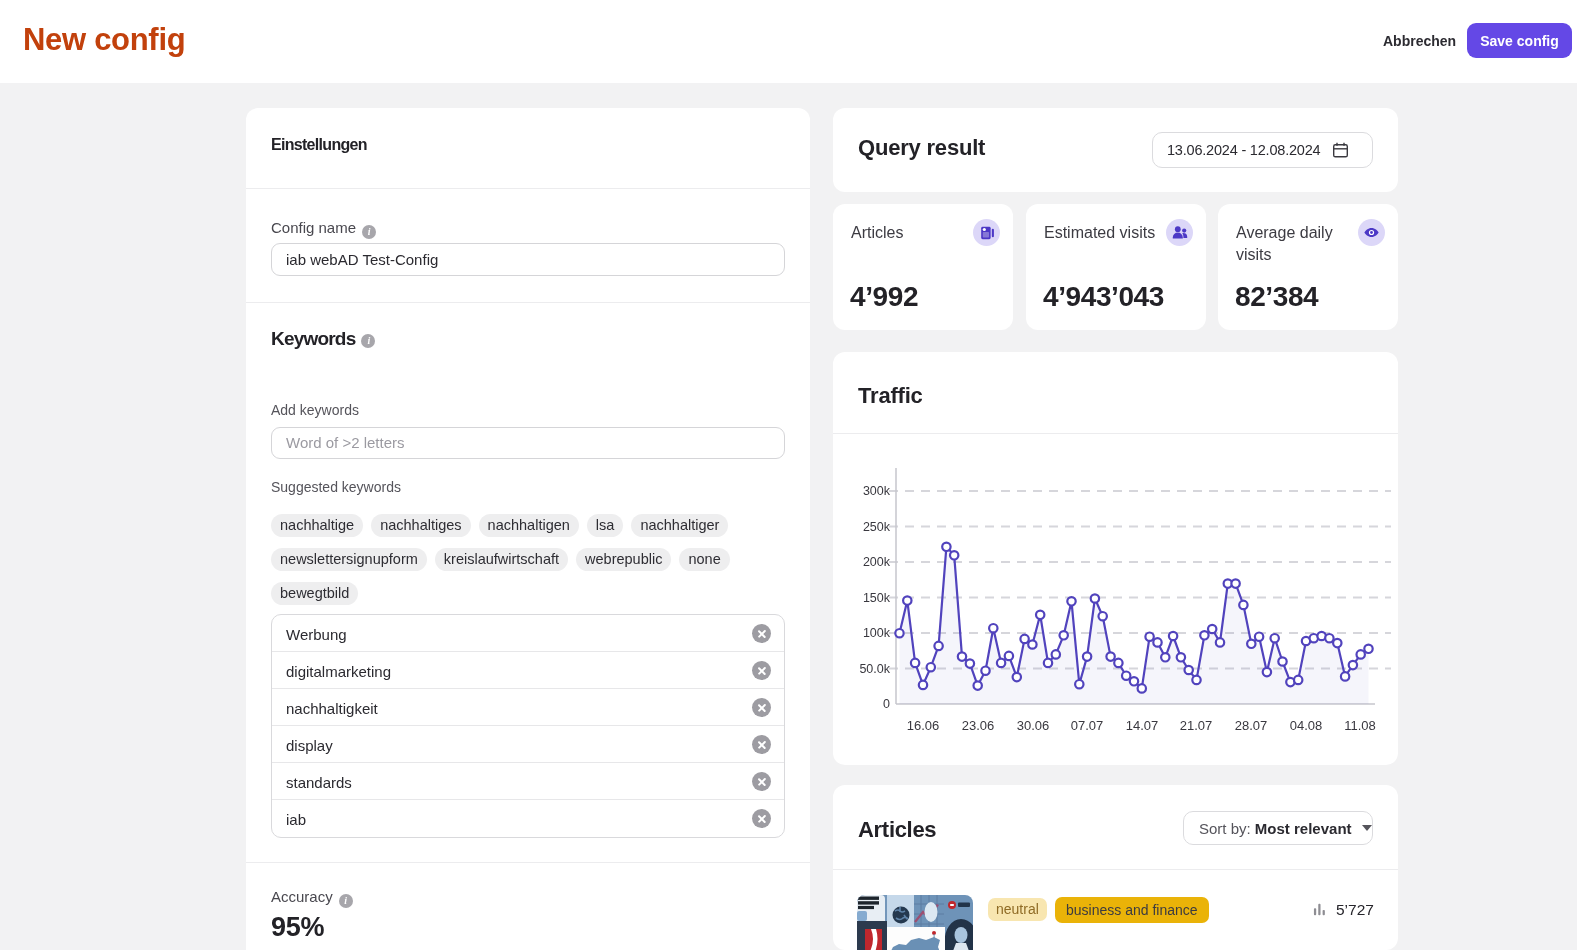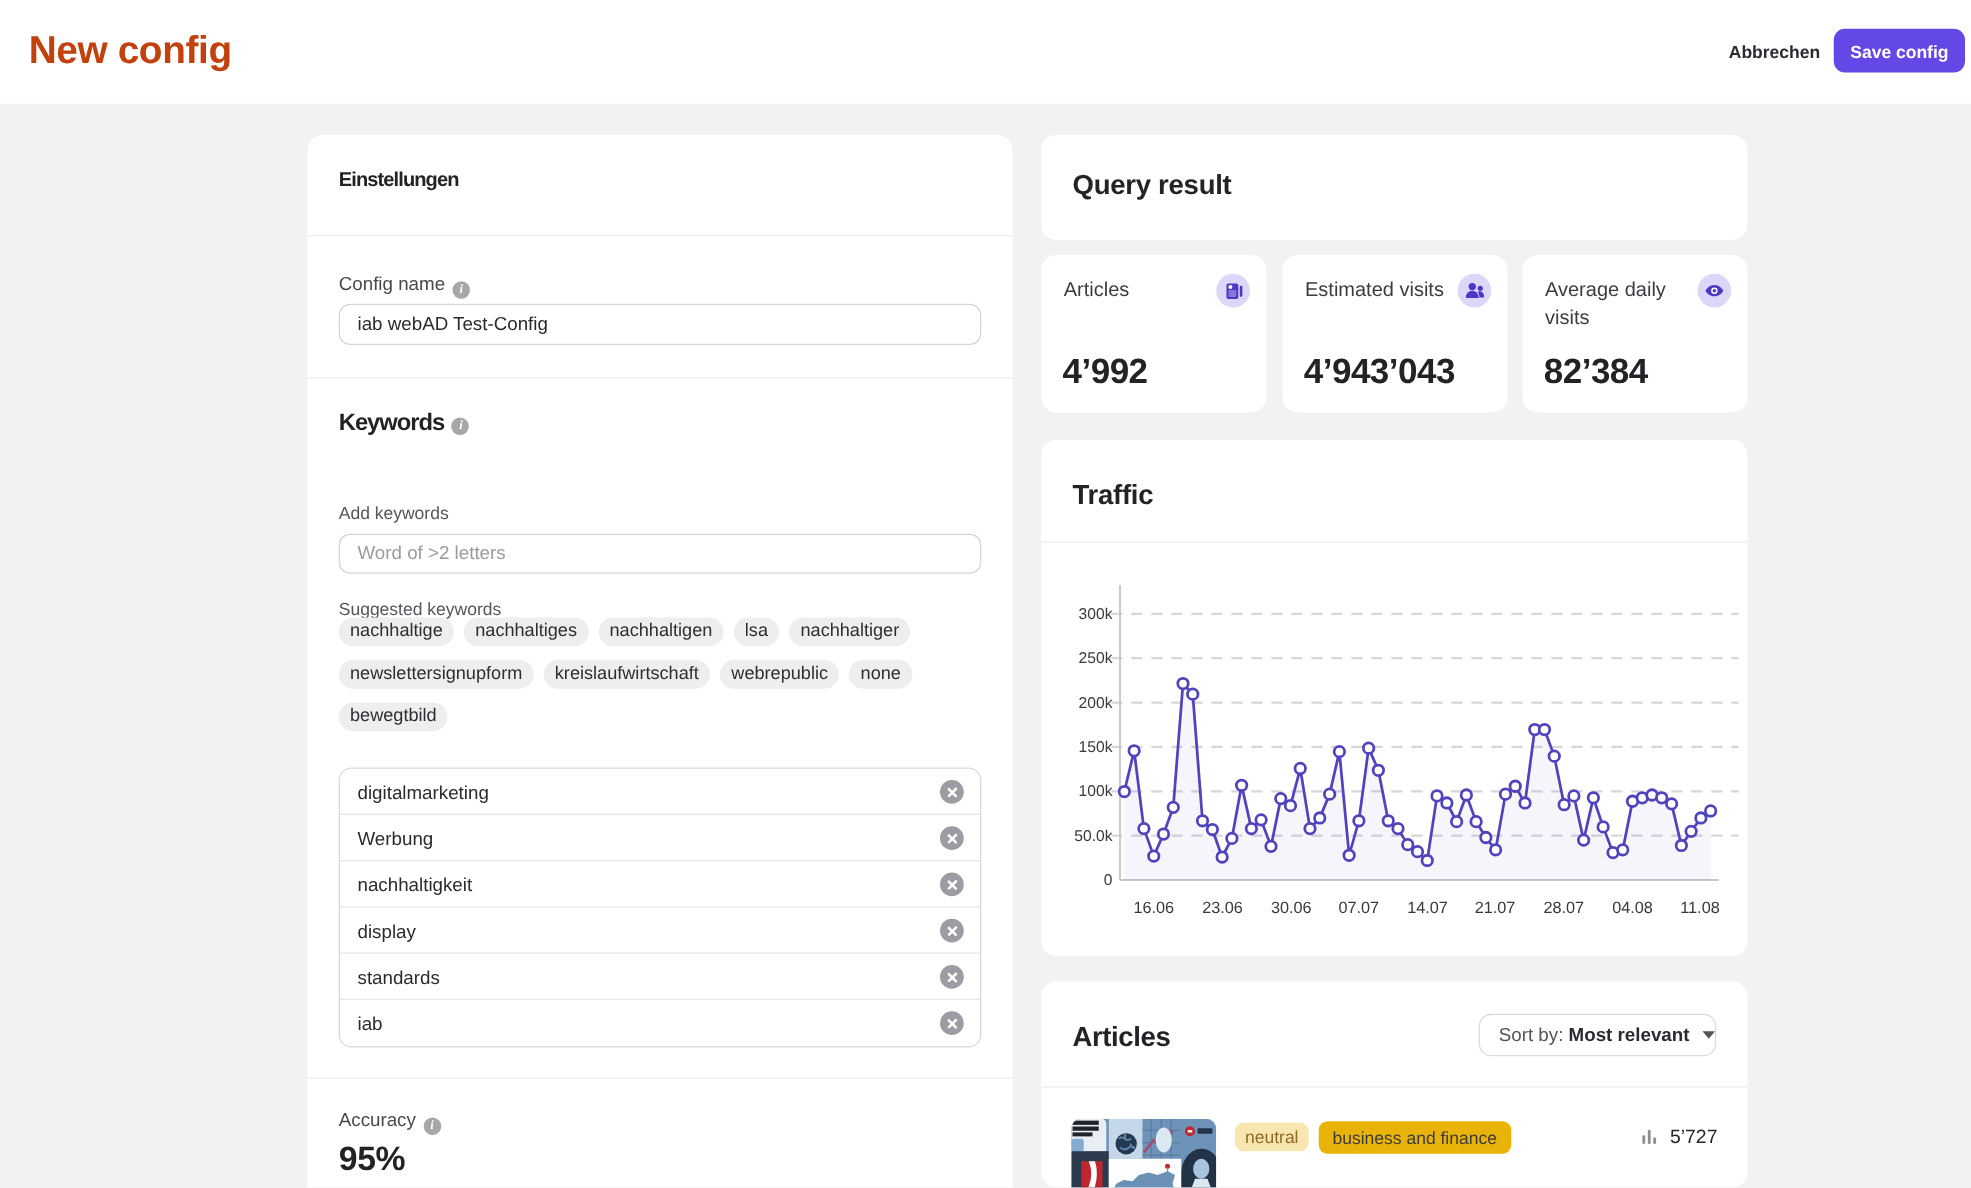--- a/index.html
+++ b/index.html
@@ -40,30 +40,30 @@
   <div class="divider" style="top:80px;"></div>
 
   <div class="lbl" style="position:absolute; left:25px; top:111px;">Config name<span class="ibadge">i</span></div>
   <div style="position:absolute; left:25px; top:135px; width:514px; height:33px; border:1px solid #d5d5d8; border-radius:9px; font-size:15px; color:#2b2a30; line-height:31px; padding-left:14px;">iab webAD Test-Config</div>
   <div class="divider" style="top:194px;"></div>
 
   <div style="position:absolute; left:25px; top:220px; font-size:19px; font-weight:bold; letter-spacing:-0.8px;">Keywords<span class="ibadge" style="vertical-align:1px;">i</span></div>
   <div style="position:absolute; left:25px; top:294px; font-size:14px; color:#55545b;">Add keywords</div>
   <div style="position:absolute; left:25px; top:319px; width:514px; height:32px; border:1px solid #d5d5d8; border-radius:9px; font-size:15px; color:#9b9aa1; line-height:30px; padding-left:14px;">Word of &gt;2 letters</div>
   <div style="position:absolute; left:25px; top:371px; font-size:14px; color:#55545b;">Suggested keywords</div>
-  <div style="position:absolute; left:25px; top:380px; width:520px; line-height:34px;">
+  <div style="position:absolute; left:25px; top:400px; width:520px; line-height:34px;">
     <span class="chip">nachhaltige</span><span class="chip">nachhaltiges</span><span class="chip">nachhaltigen</span><span class="chip">lsa</span><span class="chip">nachhaltiger</span><span class="chip">newslettersignupform</span><span class="chip">kreislaufwirtschaft</span><span class="chip">webrepublic</span><span class="chip">none</span><span class="chip">bewegtbild</span>
   </div>
   <div style="position:absolute; left:25px; top:506px; width:514px; border:1px solid #d9d9dc; border-radius:10px; overflow:hidden;">
     <div class="kwrow">
+        <span class="t">Werbung</span>
+        <span class="kwx"></span>
+      </div>
+    <div class="kwrow">
         <span class="t">digitalmarketing</span>
-        <span class="kwx"></span>
-      </div>
-    <div class="kwrow">
-        <span class="t">Werbung</span>
         <span class="kwx"></span>
       </div>
     <div class="kwrow">
         <span class="t">nachhaltigkeit</span>
         <span class="kwx"></span>
       </div>
     <div class="kwrow">
         <span class="t">display</span>
         <span class="kwx"></span>
       </div>
@@ -77,20 +77,29 @@
       </div>
   </div>
   <div class="divider" style="top:754px;"></div>
   <div class="lbl" style="position:absolute; left:25px; top:780px;">Accuracy<span class="ibadge">i</span></div>
   <div style="position:absolute; left:25px; top:804px; font-size:27px; font-weight:bold; letter-spacing:-0.3px;">95%</div>
 </div>
 
 <div class="card" style="left:833px; top:108px; width:565px; height:84px;">
   <div style="position:absolute; left:25px; top:138px;"></div>
   <div style="position:absolute; left:25px; top:27px; font-size:22px; font-weight:bold; letter-spacing:-0.2px;">Query result</div>
+  <div class="ctl" style="left:319px; top:24px; width:221px; height:36px;">
+    <span style="font-size:14.5px; letter-spacing:-0.2px; color:#2b2a30; margin-left:14px;">13.06.2024 - 12.08.2024</span>
+    <svg style="margin-left:12px;" width="17" height="16" viewBox="0 0 17 16" fill="none" stroke="#3a393f" stroke-width="1.4">
+        <rect x="1.7" y="2.8" width="13.6" height="12" rx="1.6"></rect>
+        <line x1="1.7" y1="6.8" x2="15.3" y2="6.8"></line>
+        <line x1="5" y1="0.8" x2="5" y2="3.8"></line>
+        <line x1="12" y1="0.8" x2="12" y2="3.8"></line>
+      </svg>
+  </div>
 </div>
 
 <div class="card" style="left:833px; top:204px; width:180px; height:126px;">
   <div class="statlbl">Articles</div>
   <div class="staticon" style="right:13px;">
     <svg width="16" height="16" viewBox="0 0 22 22">
         <rect x="3" y="2.5" width="13" height="17" rx="2" fill="#4c38c6"></rect>
         <rect x="5.2" y="9.5" width="8.6" height="7.8" rx="1" fill="#8577d6"></rect>
         <circle cx="7.3" cy="6.2" r="2.2" fill="#fff"></circle>
         <rect x="17.6" y="5" width="2.9" height="12" rx="1.4" fill="#4c38c6"></rect>

